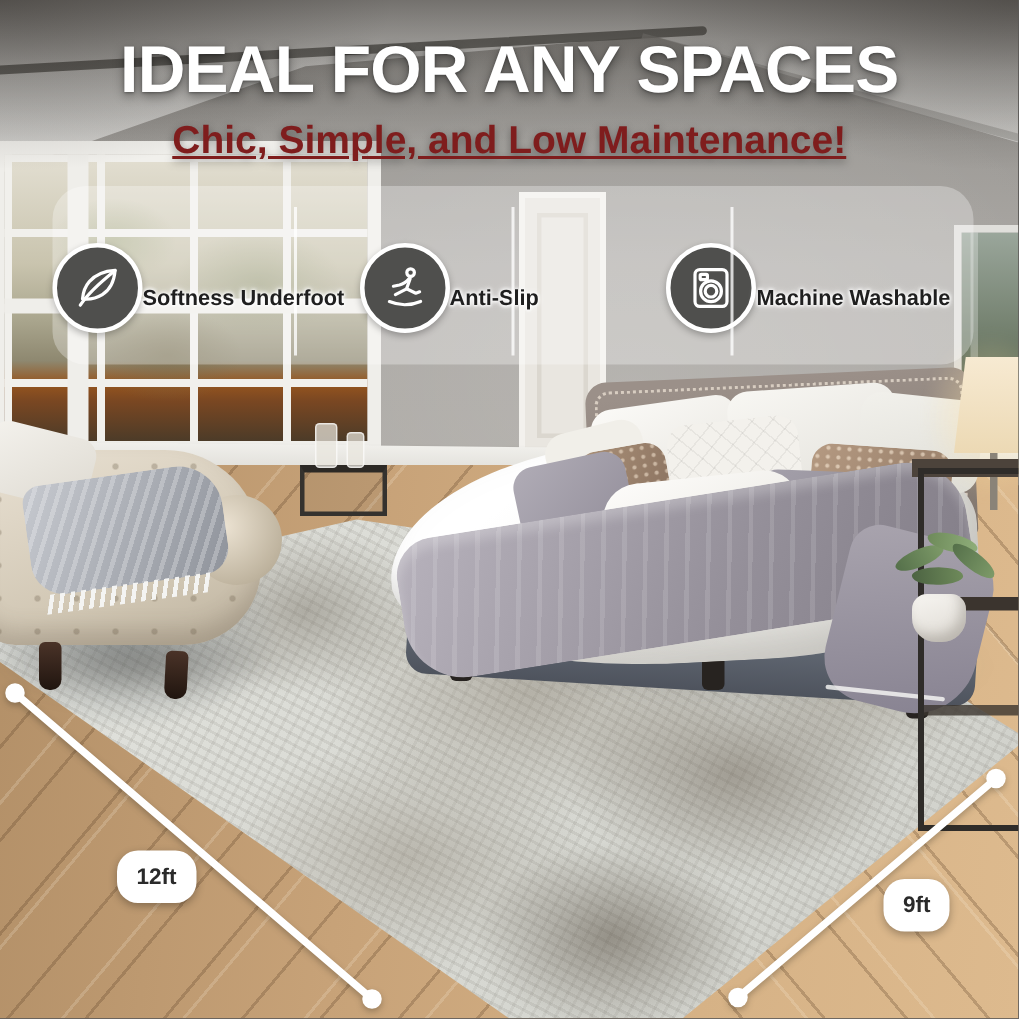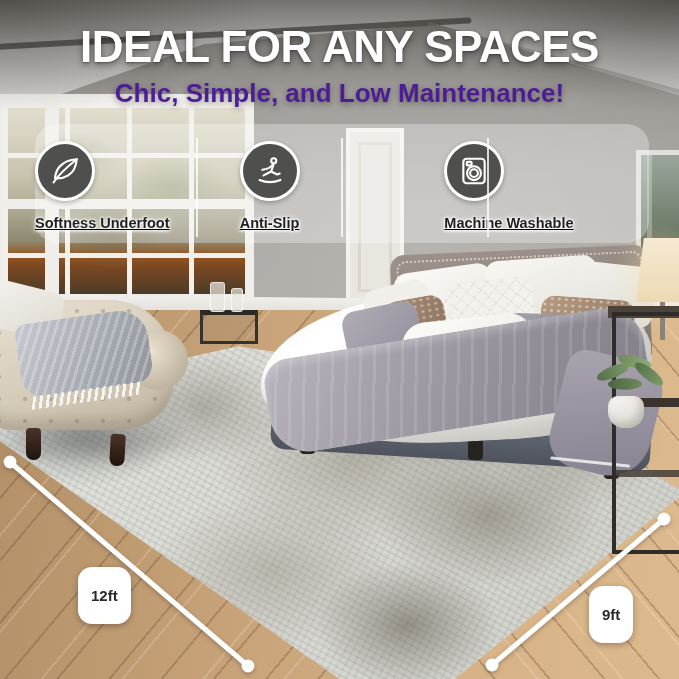--- a/index.html
+++ b/index.html
@@ -169,41 +169,41 @@
   
   .vignette{inset:0;z-index:15;pointer-events:none;background:
     linear-gradient(180deg, rgba(38,34,30,.55), rgba(38,34,30,.2) 7%, rgba(38,34,30,0) 14%),
     radial-gradient(55% 24% at 0% 0%, rgba(30,26,22,.4), transparent 70%),
     radial-gradient(55% 24% at 100% 0%, rgba(30,26,22,.4), transparent 70%);}
 
   
   .headline-wrap{left:0;top:0;width:100%;z-index:26;text-align:center;}
   .headline{margin-top:22px;font-size:44px;font-weight:800;letter-spacing:-.5px;color:#fff;
     text-shadow:0 3px 7px rgba(0,0,0,.4), 0 1px 2px rgba(0,0,0,.35);}
-  .subheadline{margin-top:6px;font-size:26px;font-weight:700;color:#4c1d95;
-    text-shadow:0 2px 6px rgba(0,0,0,.4);}
+  .subheadline{margin-top:6px;font-size:26px;font-weight:700;color:#7f1d1d;
+    text-shadow:0 2px 6px rgba(0,0,0,.4);text-decoration:underline;}
 
   
   .feature-panel{left:35px;top:124px;width:614px;height:119px;z-index:20;
     background:rgba(255,255,255,.30);border-radius:22px;display:flex;}
-  .feature{flex:1;display:flex;flex-direction:column;align-items:flex-start;padding-top:17px;text-decoration:underline;}
+  .feature{flex:1;display:flex;flex-direction:row;align-items:center;padding-top:17px;}
   .badge{width:54px;height:54px;border-radius:50%;background:#4f4f4d;border:3px solid #fff;
     box-sizing:content-box;display:flex;align-items:center;justify-content:center;
     box-shadow:0 2px 5px rgba(0,0,0,.28);}
   .badge svg{width:32px;height:32px;stroke:#fff;fill:none;stroke-width:1.6;
     stroke-linecap:round;stroke-linejoin:round;}
   .feature-label{margin-top:14px;font-size:14.5px;font-weight:700;color:#1f1f1f;white-space:nowrap;
     text-shadow:0 0 3px #fff,0 0 3px #fff,0 0 6px rgba(255,255,255,.95),0 1px 2px rgba(255,255,255,.9);}
   .divider{position:absolute;top:14px;bottom:6px;width:2px;background:rgba(255,255,255,.78);}
   .dv1{left:26.2%;} .dv2{left:49.8%;} .dv3{left:73.6%;}
 
   
   .dim-lines{position:absolute;inset:0;z-index:30;pointer-events:none;
     filter:drop-shadow(0 2px 2px rgba(40,35,28,.3));}
-  .pill{position:absolute;z-index:31;background:#fff;border-radius:14px;padding:20px 13px;
+  .pill{position:absolute;z-index:31;background:#fff;border-radius:14px;padding:9px 13px;
     font-size:15px;font-weight:700;color:#2a2a2a;box-shadow:0 2px 6px rgba(0,0,0,.3);}
   .pill-length{left:78px;top:567px;}
   .pill-width{left:589px;top:586px;}
 </style>
 </head>
 <body>
 
 <div class="stage">
 
   <div class="photo">

